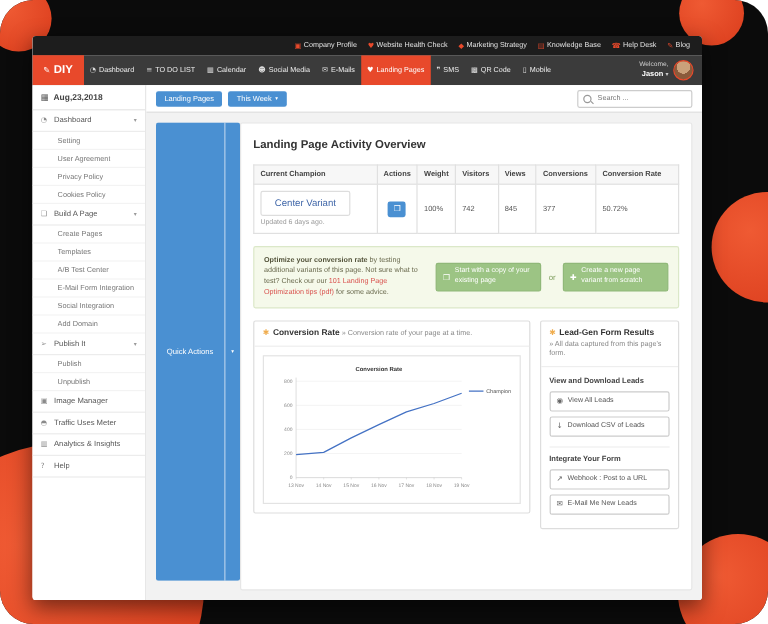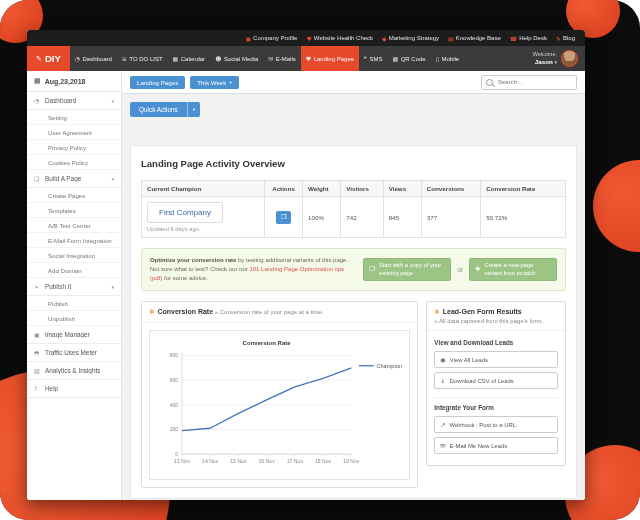--- a/index.html
+++ b/index.html
@@ -51,21 +51,21 @@
 
   .content{flex:1;display:flex;flex-direction:column;background:#f2f2f2;min-width:0;}
   .toolbar{height:22px;background:#fff;border-bottom:1px solid #ddd;display:flex;align-items:center;padding:0 8px;gap:5px;flex:none;}
   .btn-blue{background:#4a90d2;color:#fff;border:none;border-radius:2px;font-size:6.2px;padding:3px 7px;display:flex;align-items:center;gap:3px;cursor:pointer;font-family:inherit;}
   .caret{font-size:4.5px;}
   .search{margin-left:auto;width:86px;height:13px;border:1px solid #ccc;border-radius:2px;background:#fff;display:flex;align-items:center;padding:0 4px;gap:3px;}
   .mag{width:5px;height:5px;border:1px solid #999;border-radius:50%;position:relative;flex:none;}
   .mag::after{content:"";position:absolute;width:3px;height:1px;background:#999;transform:rotate(45deg);right:-2.5px;bottom:-1px;}
   .search input{border:none;outline:none;background:transparent;font-size:6px;color:#666;width:100%;font-family:inherit;}
 
-  .scroll{flex:1;padding:8px;display:flex;flex-direction:column;min-height:0;gap:20px;}
+  .scroll{flex:1;padding:8px;display:flex;flex-direction:row;min-height:0;}
   .qa-row{display:flex;margin-bottom:8px;flex:none;}
   .qa-group{display:flex;border-radius:2px;overflow:hidden;}
   .qa-main{background:#4a90d2;color:#fff;border:none;font-size:6.4px;padding:4px 9px;font-family:inherit;cursor:pointer;}
   .qa-caret{background:#4a90d2;color:#fff;border:none;border-left:1px solid rgba(255,255,255,.45);padding:0 5px;font-size:4.5px;cursor:pointer;}
 
   .card{background:#fff;border:1px solid #e6e6e6;border-radius:2px;padding:10px;flex:1;}
   .page-title{font-size:9.5px;font-weight:bold;color:#333;margin:2px 0 11px;}
 
   table{width:100%;border-collapse:collapse;}
   th,td{border:1px solid #e0e0e0;font-size:6.2px;color:#555;text-align:left;}
@@ -306,21 +306,21 @@
                   <th style="width:9%">Weight</th>
                   <th style="width:10%">Visitors</th>
                   <th style="width:9%">Views</th>
                   <th style="width:14%">Conversions</th>
                   <th>Conversion Rate</th>
                 </tr>
               </thead>
               <tbody>
                 <tr>
                   <td>
-                    <span class="variant-box">First Company</span>
+                    <span class="variant-box">Center Variant</span>
                     <div class="updated">Updated 6 days ago.</div>
                   </td>
                   <td class="td-center"><button class="act-btn">
                         <span class="ico">❐</span>
                       </button></td>
                   <td>100%</td>
                   <td>742</td>
                   <td>845</td>
                   <td>377</td>
                   <td>50.72%</td>

